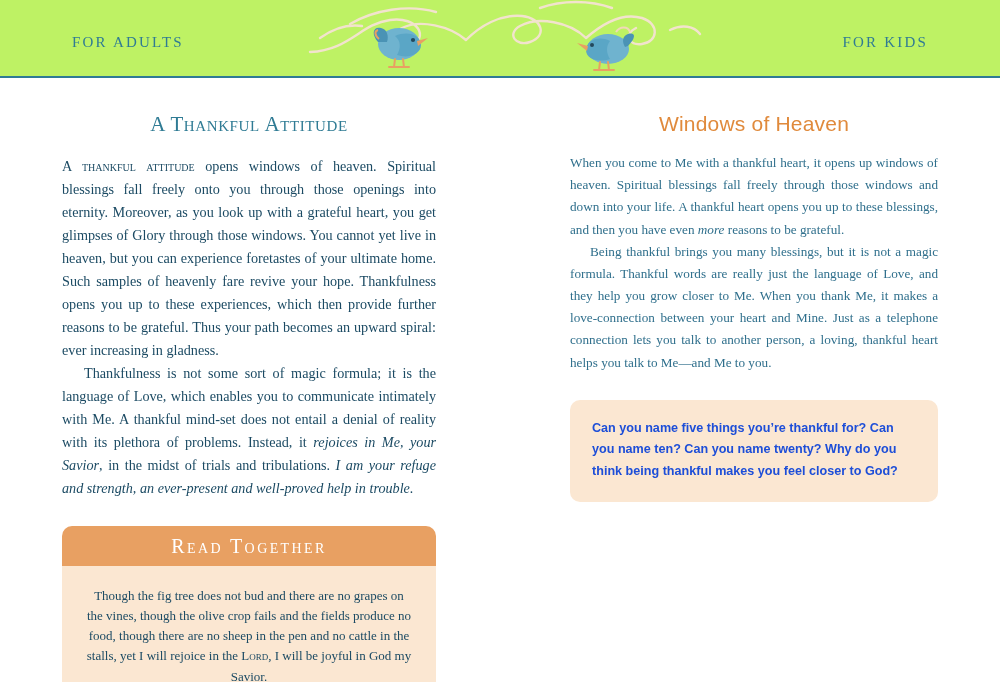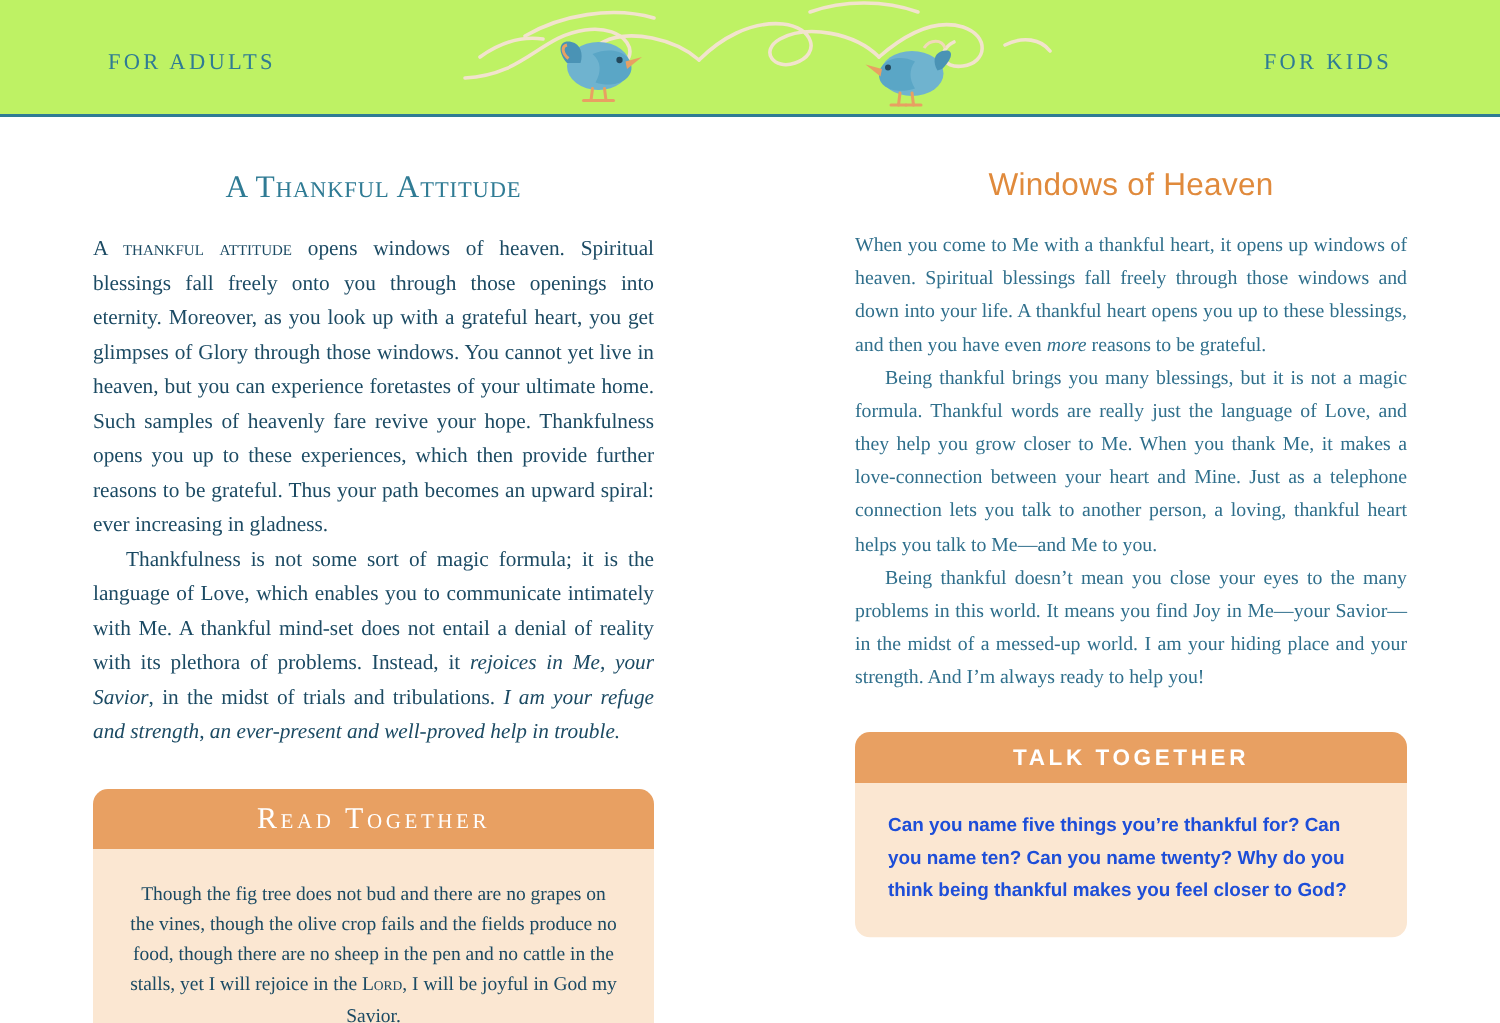--- a/index.html
+++ b/index.html
@@ -245,23 +245,21 @@
 
     </div>
 
     <div class="col col-right">
       <h1 class="right-title">Windows of Heaven</h1>
 
       <p class="right-p">When you come to Me with a thankful heart, it opens up windows of heaven. Spiritual blessings fall freely through those windows and down into your life. A thankful heart opens you up to these blessings, and then you have even <em class="ital">more</em> reasons to be grateful.</p>
 
       <p class="right-p">Being thankful brings you many blessings, but it is not a magic formula. Thankful words are really just the language of Love, and they help you grow closer to Me. When you thank Me, it makes a love-connection between your heart and Mine. Just as a telephone connection lets you talk to another person, a loving, thankful heart helps you talk to Me—and Me to you.</p>
 
-      <p class="right-p">Being thankful doesn’t mean you close your eyes to the many problems in this world. It means you find Joy in Me—your Savior—in the midst of a messed-up world. I am your hiding place and your strength. And I’m always ready to help you!</p>
 
       <div class="box">
-        <div class="box-header sans">TALK TOGETHER</div>
         <div class="box-body right-body">Can you name five things you’re thankful for? Can you name ten? Can you name twenty? Why do you think being thankful makes you feel closer to God?</div>
       </div>
 
     </div>
 
   </div>
 </div>
 
 </body></html>

